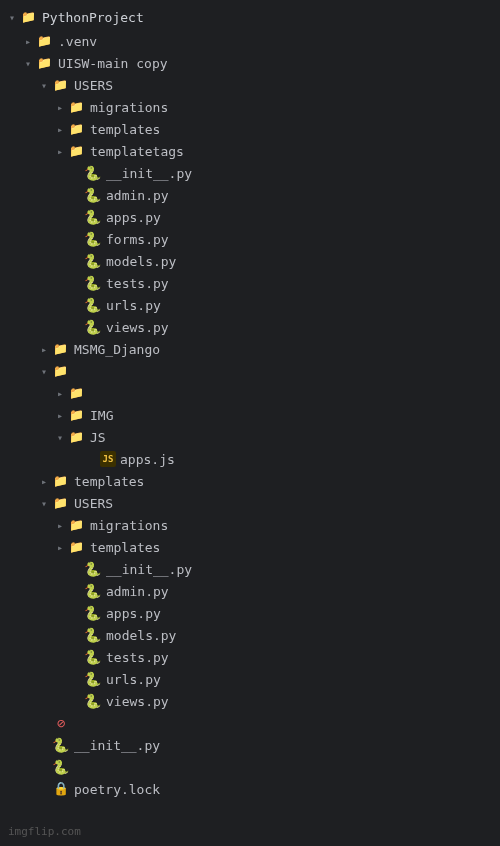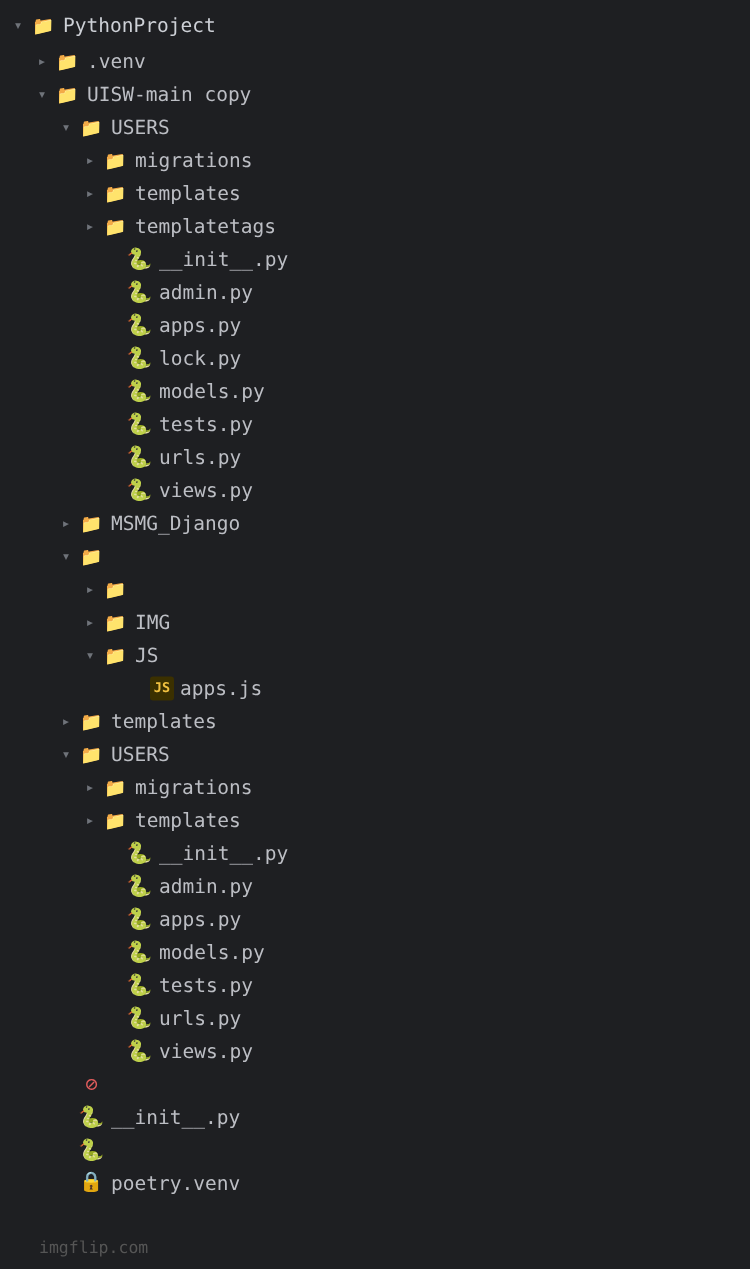--- a/index.html
+++ b/index.html
@@ -70,21 +70,21 @@
     .header-row {
       display: flex;
       align-items: center;
       height: 26px;
       padding-right: 8px;
       background-color: #1e1f22;
     }
     .watermark {
       position: fixed;
       bottom: 8px;
-      left: 26px;
+      left: 8px;
       color: #555;
       font-size: 11px;
     }
   </style>
 </head>
 <body>
 
 <div class="tree-container">
 
   <div class="header-row tree-item">
@@ -154,21 +154,21 @@
     <span class="indent" style="width:68px"></span>
     <span class="arrow empty"></span>
     <span class="icon icon-py" style="font-size:14px;">🐍</span>
     <span class="label">apps.py</span>
   </div>
 
   <div class="tree-item">
     <span class="indent" style="width:68px"></span>
     <span class="arrow empty"></span>
     <span class="icon icon-py" style="font-size:14px;">🐍</span>
-    <span class="label">lock.py</span>
+    <span class="label">forms.py</span>
   </div>
 
   <div class="tree-item">
     <span class="indent" style="width:68px"></span>
     <span class="arrow empty"></span>
     <span class="icon icon-py" style="font-size:14px;">🐍</span>
     <span class="label">models.py</span>
   </div>
 
   <div class="tree-item">
@@ -325,18 +325,18 @@
   <div class="tree-item">
     <span class="indent" style="width:36px"></span>
     <span class="arrow empty"></span>
     <span class="icon icon-py" style="font-size:14px;">🐍</span>
   </div>
 
   <div class="tree-item">
     <span class="indent" style="width:36px"></span>
     <span class="arrow empty"></span>
     <span class="icon" style="color:#6aafe6;font-size:13px;">🔒</span>
-    <span class="label">poetry.venv</span>
+    <span class="label">poetry.lock</span>
   </div>
 
 </div>
 
 <div class="watermark">imgflip.com</div>
 
 </body></html>

